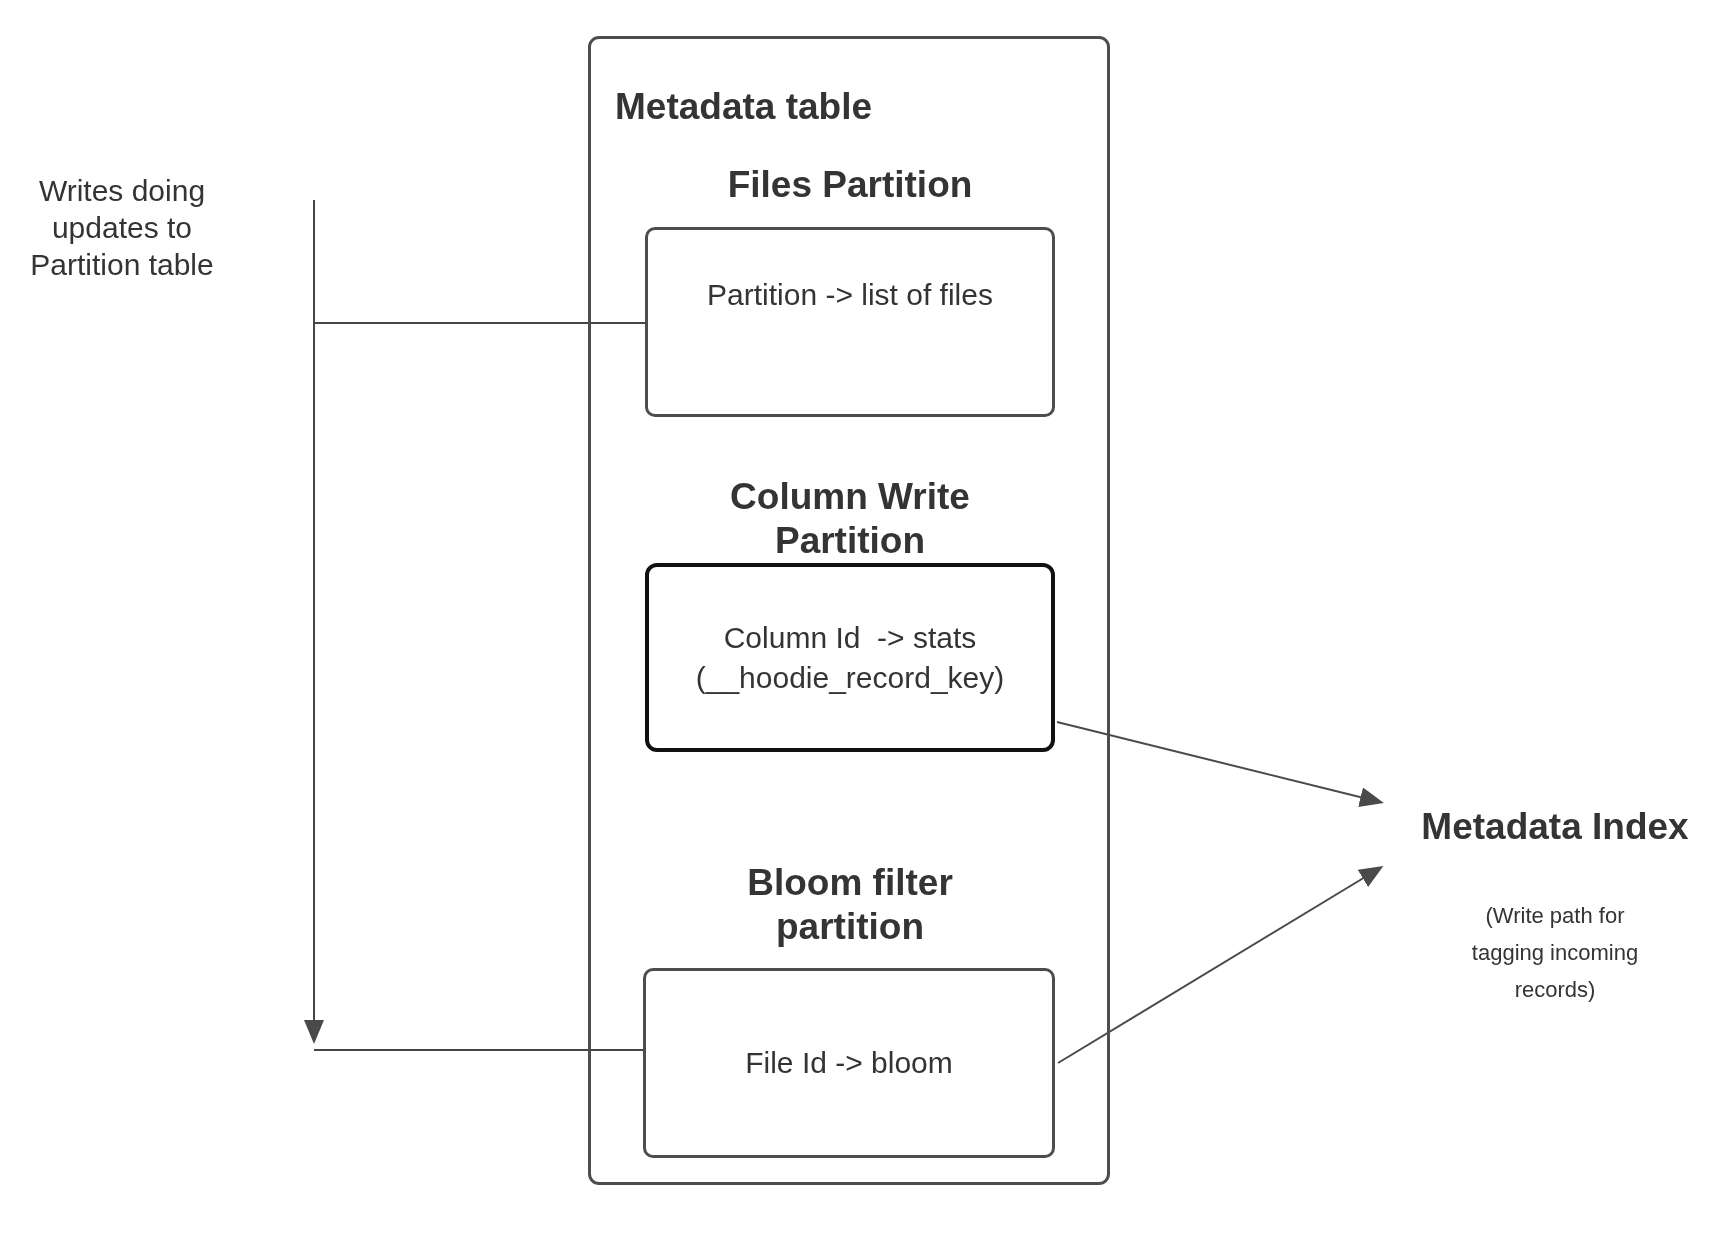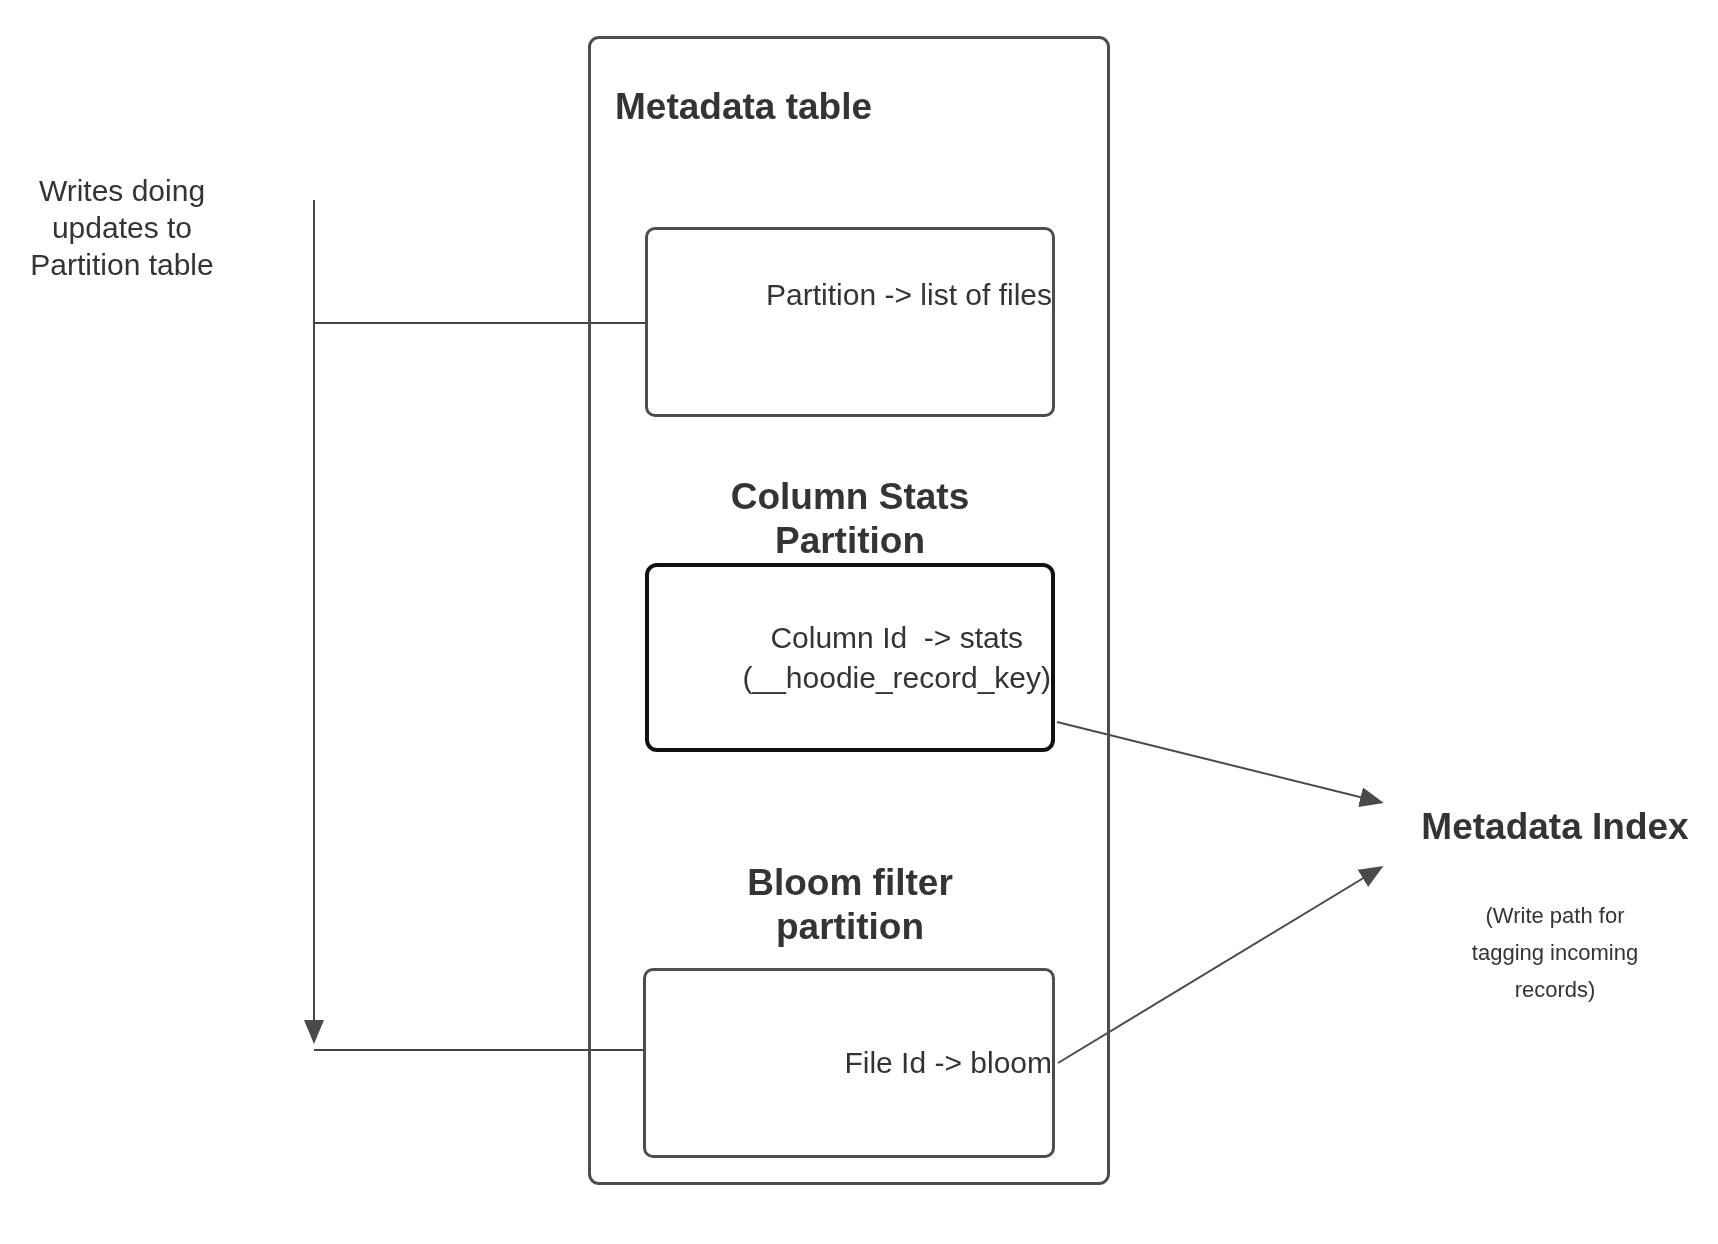--- a/index.html
+++ b/index.html
@@ -67,21 +67,21 @@
   #bloom-heading    { top: 861px; }
   .inner-box {
     position: absolute;
     left: 645px;
     width: 410px;
     border: 3px solid #4d4d4d;
     border-radius: 10px;
     box-sizing: border-box;
     display: flex;
     align-items: center;
-    justify-content: flex-end;
+    justify-content: center;
     text-align: center;
     font-size: 30px;
     line-height: 40px;
     white-space: pre-wrap;
     background: #ffffff;
   }
   #files-box {
     top: 227px;
     height: 190px;
     align-items: flex-start;
@@ -144,25 +144,26 @@
   </svg>
 
   <div class="left-note">Writes doing
 updates to
 Partition table</div>
 
   <div class="outer-box"></div>
 
   <div class="outer-title">Metadata table</div>
 
+  <div class="part-heading" id="files-heading">Files Partition</div>
   <div class="inner-box" id="files-box">
     <span>Partition -&gt; list of files</span>
   </div>
 
-  <div class="part-heading" id="colstats-heading">Column Stats
+  <div class="part-heading" id="colstats-heading">Column Write
 Partition</div>
   <div class="inner-box" id="colstats-box">
     <span>Column Id  -&gt; stats
 (__hoodie_record_key)</span>
   </div>
 
   <div class="part-heading" id="bloom-heading">Bloom filter
 partition</div>
   <div class="inner-box" id="bloom-box">
     <span>File Id -&gt; bloom</span>

